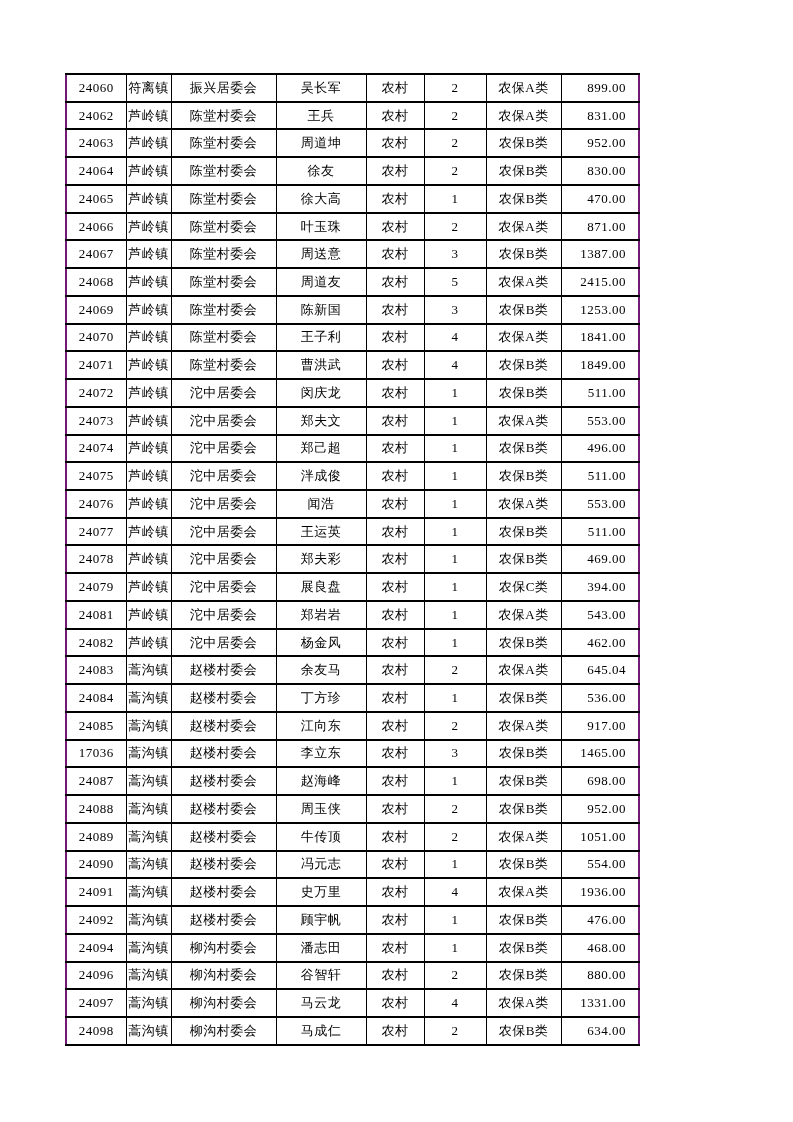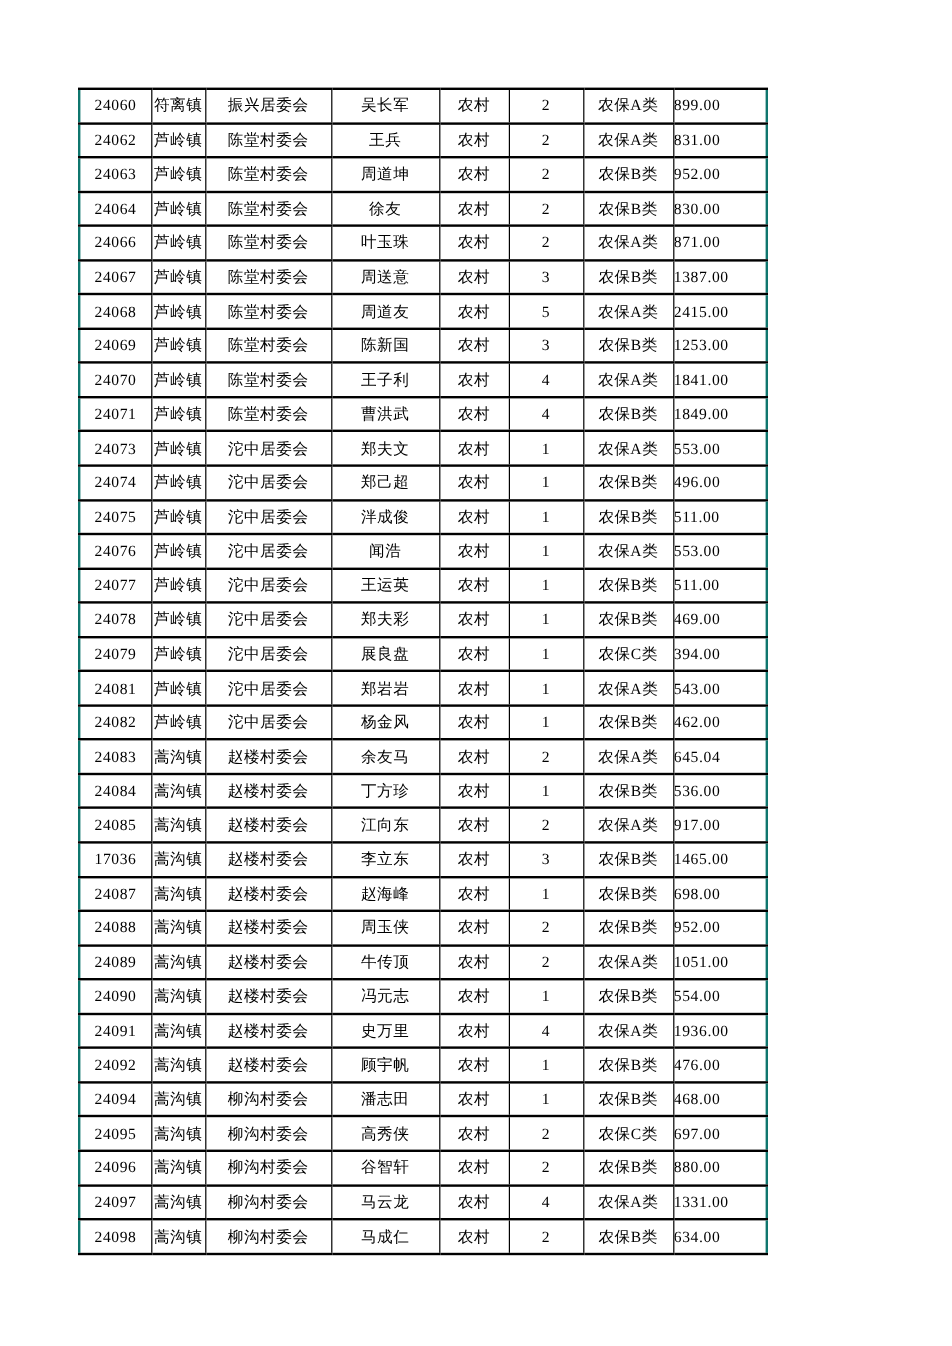--- a/index.html
+++ b/index.html
@@ -15,37 +15,37 @@
     color: #000000;
   }
   .sheet-table {
     position: absolute;
     left: 65px;
     top: 73px;
     width: 573px;
     height: 973px;
     border-collapse: collapse;
     table-layout: fixed;
-    border: 2px solid #0f766e;
+    border: 2px solid #701a75;
   }
   .sheet-table td {
     border-left: 1px solid #000000;
     border-right: 1px solid #000000;
     border-top: 2px solid #000000;
     border-bottom: 2px solid #000000;
     font-size: 13px;
     text-align: center;
     vertical-align: middle;
     padding: 0;
     overflow: hidden;
     white-space: nowrap;
     letter-spacing: 0.5px;
   }
   .sheet-table td.col-7 {
-    text-align: left;
+    text-align: right;
     padding-right: 12px;
   }
 </style>
 </head>
 <body>
 
 <table class="sheet-table">
   <colgroup>
     <col style="width:60px">
     <col style="width:45px">
@@ -91,20 +91,30 @@
         <td class="col-0">24064</td>
         <td class="col-1">芦岭镇</td>
         <td class="col-2">陈堂村委会</td>
         <td class="col-3">徐友</td>
         <td class="col-4">农村</td>
         <td class="col-5">2</td>
         <td class="col-6">农保B类</td>
         <td class="col-7">830.00</td>
       </tr>
       <tr>
+        <td class="col-0">24065</td>
+        <td class="col-1">芦岭镇</td>
+        <td class="col-2">陈堂村委会</td>
+        <td class="col-3">徐大高</td>
+        <td class="col-4">农村</td>
+        <td class="col-5">1</td>
+        <td class="col-6">农保B类</td>
+        <td class="col-7">470.00</td>
+      </tr>
+      <tr>
         <td class="col-0">24066</td>
         <td class="col-1">芦岭镇</td>
         <td class="col-2">陈堂村委会</td>
         <td class="col-3">叶玉珠</td>
         <td class="col-4">农村</td>
         <td class="col-5">2</td>
         <td class="col-6">农保A类</td>
         <td class="col-7">871.00</td>
       </tr>
       <tr>
@@ -149,20 +159,30 @@
       </tr>
       <tr>
         <td class="col-0">24071</td>
         <td class="col-1">芦岭镇</td>
         <td class="col-2">陈堂村委会</td>
         <td class="col-3">曹洪武</td>
         <td class="col-4">农村</td>
         <td class="col-5">4</td>
         <td class="col-6">农保B类</td>
         <td class="col-7">1849.00</td>
+      </tr>
+      <tr>
+        <td class="col-0">24072</td>
+        <td class="col-1">芦岭镇</td>
+        <td class="col-2">沱中居委会</td>
+        <td class="col-3">闵庆龙</td>
+        <td class="col-4">农村</td>
+        <td class="col-5">1</td>
+        <td class="col-6">农保B类</td>
+        <td class="col-7">511.00</td>
       </tr>
       <tr>
         <td class="col-0">24073</td>
         <td class="col-1">芦岭镇</td>
         <td class="col-2">沱中居委会</td>
         <td class="col-3">郑夫文</td>
         <td class="col-4">农村</td>
         <td class="col-5">1</td>
         <td class="col-6">农保A类</td>
         <td class="col-7">553.00</td>
@@ -349,30 +369,20 @@
       </tr>
       <tr>
         <td class="col-0">24094</td>
         <td class="col-1">蒿沟镇</td>
         <td class="col-2">柳沟村委会</td>
         <td class="col-3">潘志田</td>
         <td class="col-4">农村</td>
         <td class="col-5">1</td>
         <td class="col-6">农保B类</td>
         <td class="col-7">468.00</td>
-      </tr>
-      <tr>
-        <td class="col-0">24095</td>
-        <td class="col-1">蒿沟镇</td>
-        <td class="col-2">柳沟村委会</td>
-        <td class="col-3">高秀侠</td>
-        <td class="col-4">农村</td>
-        <td class="col-5">2</td>
-        <td class="col-6">农保C类</td>
-        <td class="col-7">697.00</td>
       </tr>
       <tr>
         <td class="col-0">24096</td>
         <td class="col-1">蒿沟镇</td>
         <td class="col-2">柳沟村委会</td>
         <td class="col-3">谷智轩</td>
         <td class="col-4">农村</td>
         <td class="col-5">2</td>
         <td class="col-6">农保B类</td>
         <td class="col-7">880.00</td>

